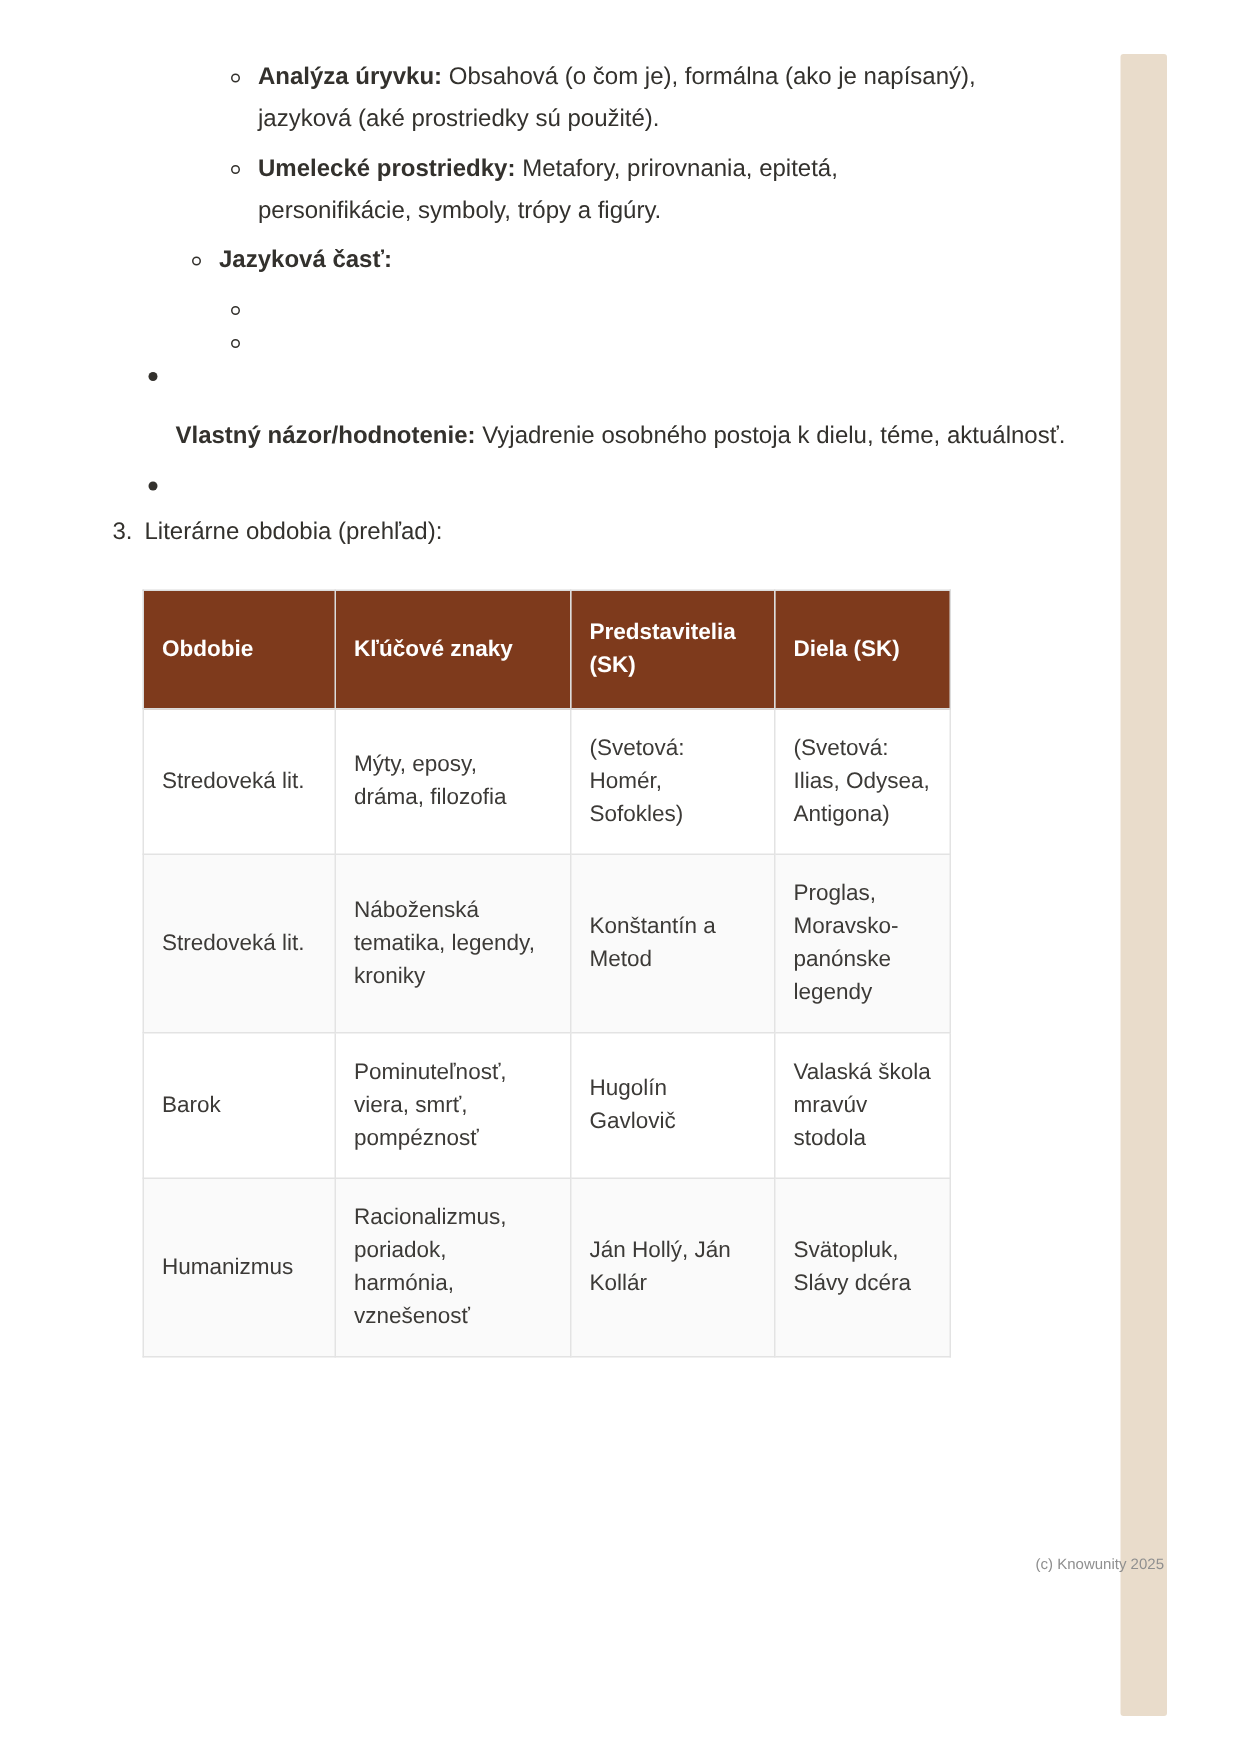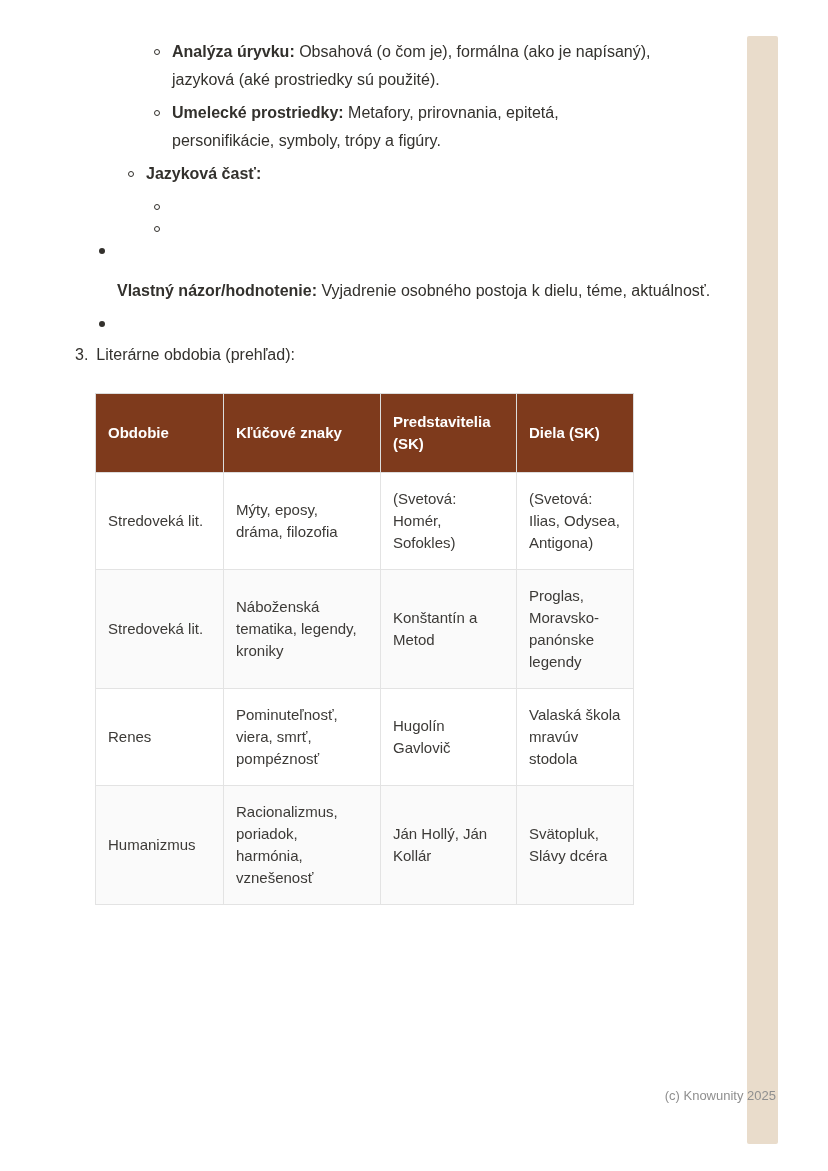--- a/index.html
+++ b/index.html
@@ -47,22 +47,22 @@
     padding:17px 12px; vertical-align:middle;
     line-height:22px; border:1px solid #dcdcdc;
   }
   tbody td {
     border:1px solid #e3e3e3;
     padding:15px 12px; vertical-align:middle;
     line-height:22px; color:#3c3a37; background:#ffffff;
   }
   tbody tr:nth-child(even) td { background:#fafafa; }
   .footer {
-    position:absolute; top:1088px; right:52px;
-    font-size:13px; color:#8f8f8f; z-index:2;
+    position:absolute; top:1038px; right:52px;
+    font-size:10px; color:#8f8f8f; z-index:2;
   }
 </style>
 </head>
 <body>
 
 <div class="stripe"></div>
 
 <div class="content">
 
   <div class="li l3">
@@ -125,21 +125,21 @@
           <td>(Svetová: Homér, Sofokles)</td>
           <td>(Svetová: Ilias, Odysea, Antigona)</td>
         </tr>
         <tr>
           <td>Stredoveká lit.</td>
           <td>Náboženská tematika, legendy, kroniky</td>
           <td>Konštantín a Metod</td>
           <td>Proglas, Moravsko-panónske legendy</td>
         </tr>
         <tr>
-          <td>Renes</td>
+          <td>Barok</td>
           <td>Pominuteľnosť, viera, smrť, pompéznosť</td>
           <td>Hugolín Gavlovič</td>
           <td>Valaská škola mravúv stodola</td>
         </tr>
         <tr>
           <td>Humanizmus</td>
           <td>Racionalizmus, poriadok, harmónia, vznešenosť</td>
           <td>Ján Hollý, Ján Kollár</td>
           <td>Svätopluk, Slávy dcéra</td>
         </tr>

